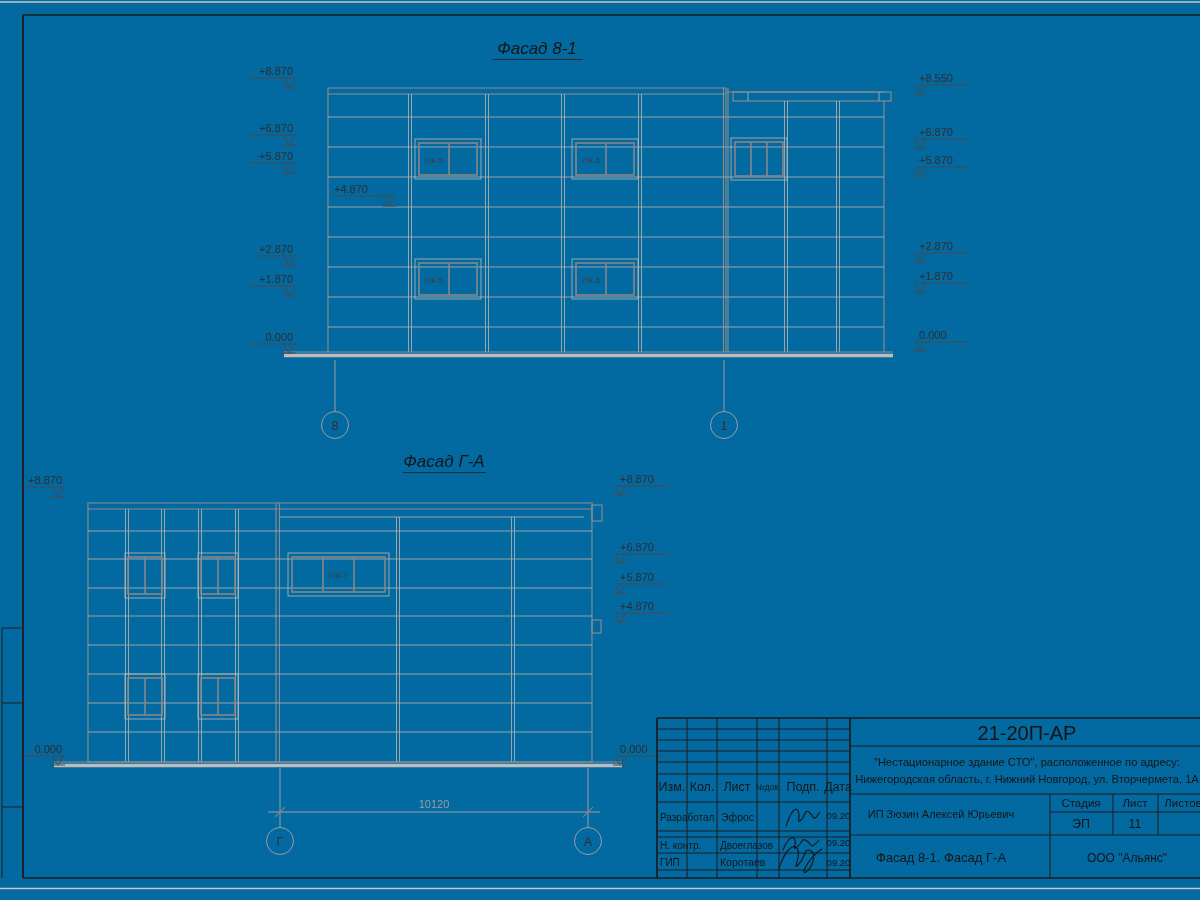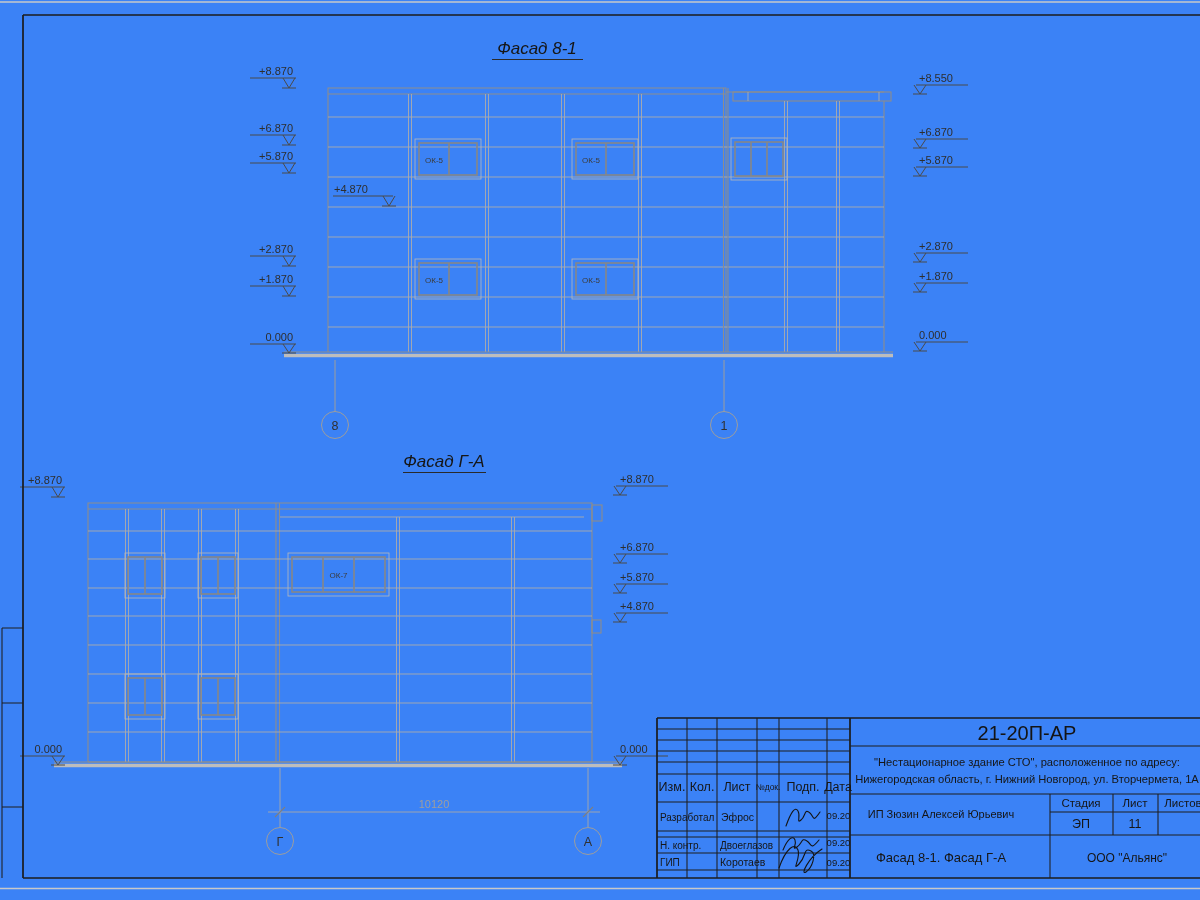--- a/index.html
+++ b/index.html
@@ -1,16 +1,16 @@
 <!DOCTYPE html>
 <html><head>
 <meta charset="utf-8">
 <style>
   html,body{margin:0;padding:0;background:#ffffff;}
-  .page{position:relative;width:1200px;height:900px;background:#3b82f6;overflow:hidden;
+  .page{position:relative;width:1200px;height:900px;background:#0369a1;overflow:hidden;
         font-family:"Liberation Sans",sans-serif;}
   svg{display:block}
   svg text{font-family:"Liberation Sans",sans-serif;fill:#2b2b2b;}
   .ln-thin{stroke:#ababab;stroke-width:0.9;fill:none;}
   .ln-med{stroke:#8d8d8d;stroke-width:1.1;fill:none;}
   .ln-win{stroke:#878787;stroke-width:1.6;fill:none;}
   .ln-winbox{stroke:#b8b8b8;stroke-width:0.8;fill:none;}
   .ln-ground{stroke:#8f8f8f;stroke-width:1.2;fill:none;}
   .ln-groundthick{stroke:#bdbdbd;stroke-width:3.5;fill:none;}
   .ln-mark{stroke:#4a4a4a;stroke-width:1;fill:none;}

